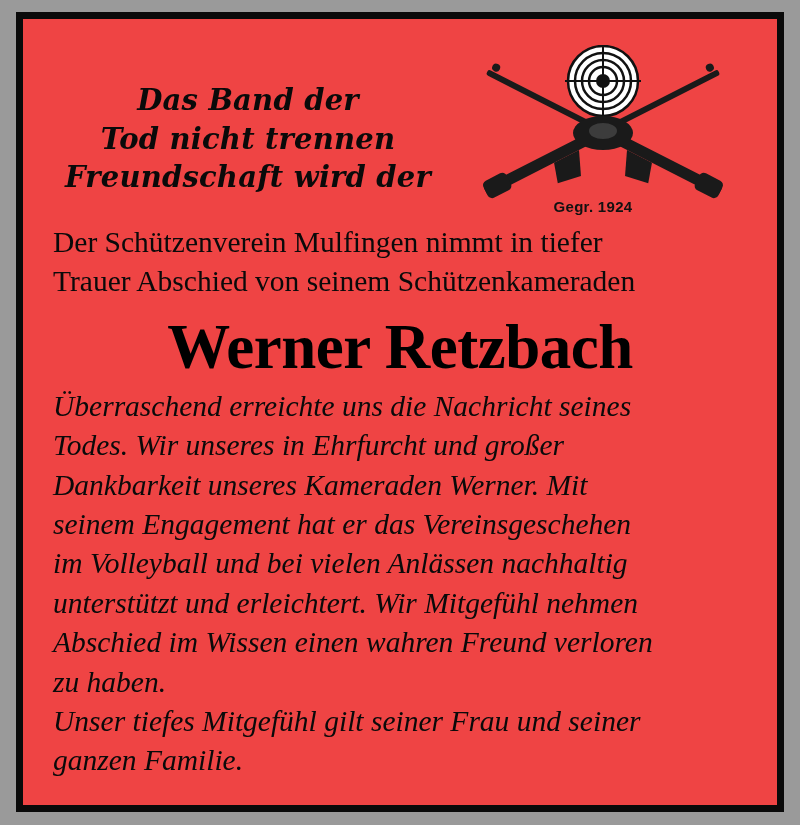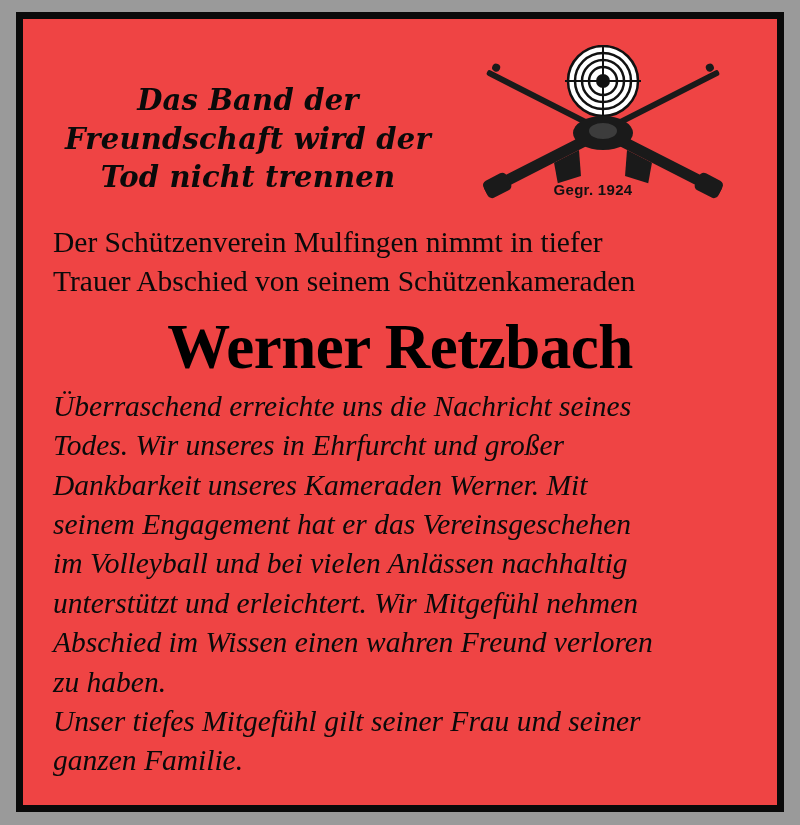--- a/index.html
+++ b/index.html
@@ -73,21 +73,21 @@
     position: relative;
     flex: 0 0 auto;
     width: 290px;
     height: 172px;
   }
   .emblem svg { display: block; }
   .emblem-caption {
     position: absolute;
     left: 0;
     right: 18px;
-    bottom: 19px;
+    bottom: 2px;
     text-align: center;
     font-family: "Liberation Sans", sans-serif;
     font-weight: bold;
     font-size: 15px;
     color: #111;
     letter-spacing: 0.3px;
   }
 
   
   .intro {
@@ -124,22 +124,22 @@
 <body>
 
 <div class="page">
   <div class="notice">
     <div class="notice-inner">
 
       <div class="header">
 
         <div class="motto">
           <div>Das Band der</div>
+          <div>Tod nicht trennen</div>
           <div>Freundschaft wird der</div>
-          <div>Tod nicht trennen</div>
         </div>
 
         <div class="emblem">
           <svg width="290" height="160" viewBox="0 0 290 160" xmlns="http://www.w3.org/2000/svg">
 
             <g>
               <circle cx="146" cy="36" r="35" fill="#ffffff" stroke="#111" stroke-width="2.5"></circle>
               <circle cx="146" cy="36" r="28" fill="none" stroke="#111" stroke-width="2.5"></circle>
               <circle cx="146" cy="36" r="21" fill="none" stroke="#111" stroke-width="2.5"></circle>
               <circle cx="146" cy="36" r="14" fill="none" stroke="#111" stroke-width="2.5"></circle>

